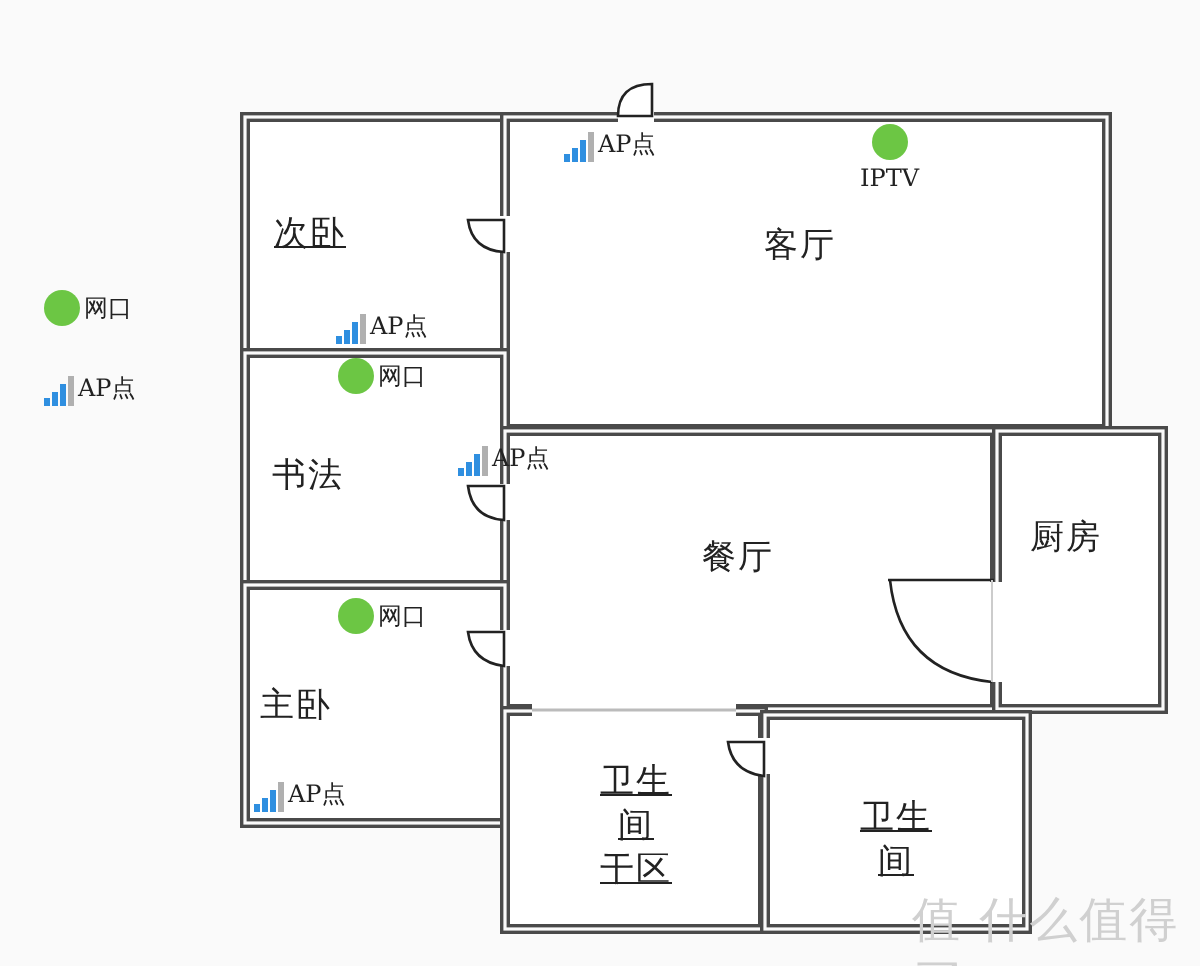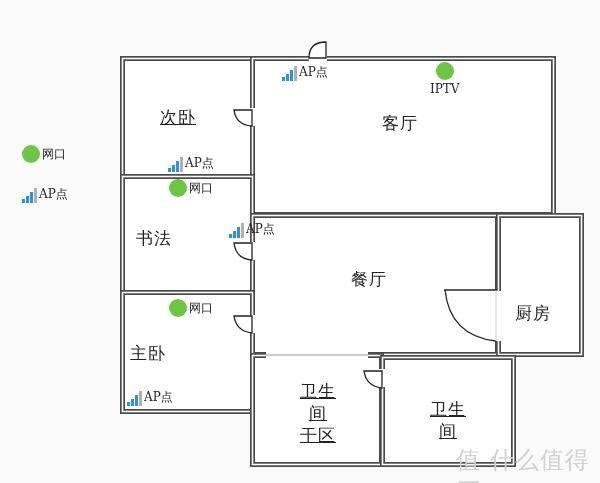--- a/index.html
+++ b/index.html
@@ -96,25 +96,25 @@
 <div class="marker" style="left:22px; top:186px;">
   <span class="wifi">
       <span class="b1"></span>
       <span class="b2"></span>
       <span class="b3"></span>
       <span class="b4"></span>
     </span>
   <span class="marker-text">AP点</span>
 </div>
 
-<div class="label room-label" style="left:160px; top:109px;text-decoration:underline;">次卧</div>
+<div class="label room-label" style="left:137px; top:109px;text-decoration:underline;">次卧</div>
 <div class="label room-label" style="left:382px; top:116px;font-family:Liberation Mono, monospace;">客厅</div>
 <div class="label room-label" style="left:136px; top:230px;">书法</div>
 <div class="label room-label" style="left:351px; top:271px;">餐厅</div>
-<div class="label room-label" style="left:515px; top:261px;margin-top:44px;">厨房</div>
+<div class="label room-label" style="left:515px; top:261px;">厨房</div>
 <div class="label room-label" style="left:130px; top:345px;">主卧</div>
 
 <div class="label room-label vertical" style="left:298px; top:380px; width:40px;">
   <div>卫生</div>
   <div>间</div>
   <div>干区</div>
 </div>
 <div class="label room-label vertical" style="left:428px; top:398px; width:40px;">
   <div>卫生</div>
   <div>间</div>

